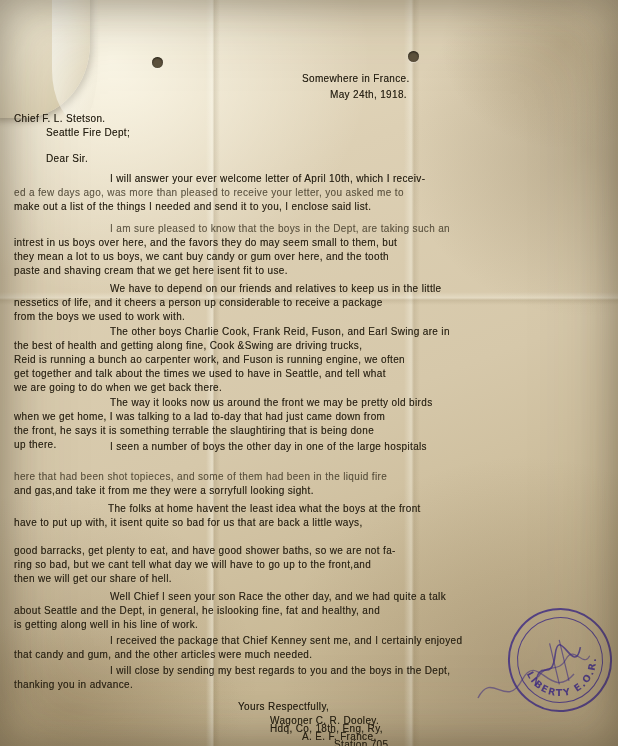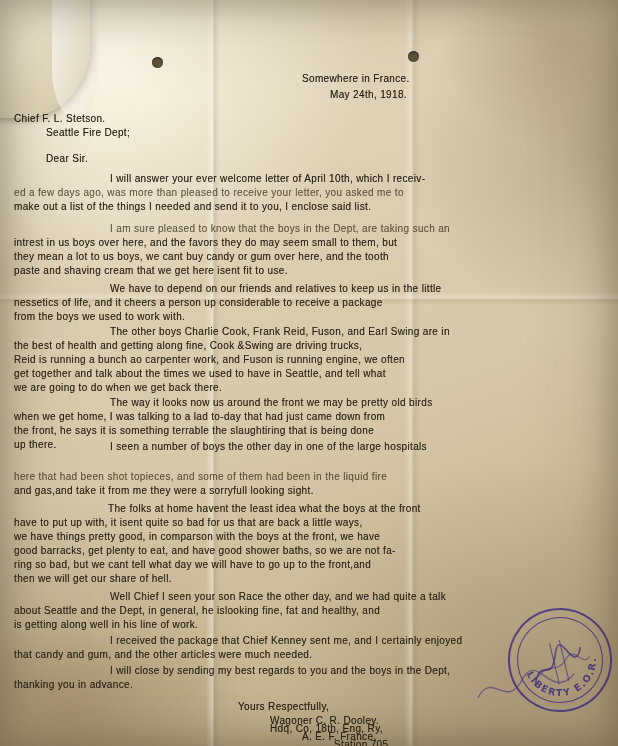--- a/index.html
+++ b/index.html
@@ -200,21 +200,20 @@
     <div class="tline" style="left:14px;  top:410px;">when we get home, I was talking to a lad to-day that had just came down from</div>
     <div class="tline" style="left:14px;  top:424px;">the front, he says it is something terrable the slaughtiring that is being done</div>
     <div class="tline" style="left:14px;  top:438px;">up there.</div>
 
     <div class="tline" style="left:110px; top:440px;">I seen a number of boys the other day in one of the large hospitals</div>
     <div class="tline faded" style="left:14px;  top:470px;">here that had been shot topieces, and some of them had been in the liquid fire</div>
     <div class="tline" style="left:14px;  top:484px;">and gas,and take it from me they were a sorryfull looking sight.</div>
 
     <div class="tline" style="left:108px; top:502px;">The folks at home havent the least idea what the boys at the front</div>
     <div class="tline" style="left:14px;  top:516px;">have to put up with, it isent quite so bad for us that are back a little ways,</div>
-    <div class="tline" style="left:14px;  top:530px;">we have things pretty good, in comparson with the boys at the front, we have</div>
     <div class="tline" style="left:14px;  top:544px;">good barracks, get plenty to eat, and have good shower baths, so we are not fa-</div>
     <div class="tline" style="left:14px;  top:558px;">ring so bad, but we cant tell what day we will have to go up to the front,and</div>
     <div class="tline" style="left:14px;  top:572px;">then we will get our share of hell.</div>
 
     <div class="tline" style="left:110px; top:590px;text-align:center;">Well Chief I seen your son Race the other day, and we had quite a talk</div>
     <div class="tline" style="left:14px;  top:604px;">about Seattle and the Dept, in general, he islooking fine, fat and healthy, and</div>
     <div class="tline" style="left:14px;  top:618px;">is getting along well in his line of work.</div>
 
     <div class="tline" style="left:110px; top:634px;">I received the package that Chief Kenney sent me, and I certainly enjoyed</div>
     <div class="tline" style="left:14px;  top:648px;">that candy and gum, and the other articles were much needed.</div>

